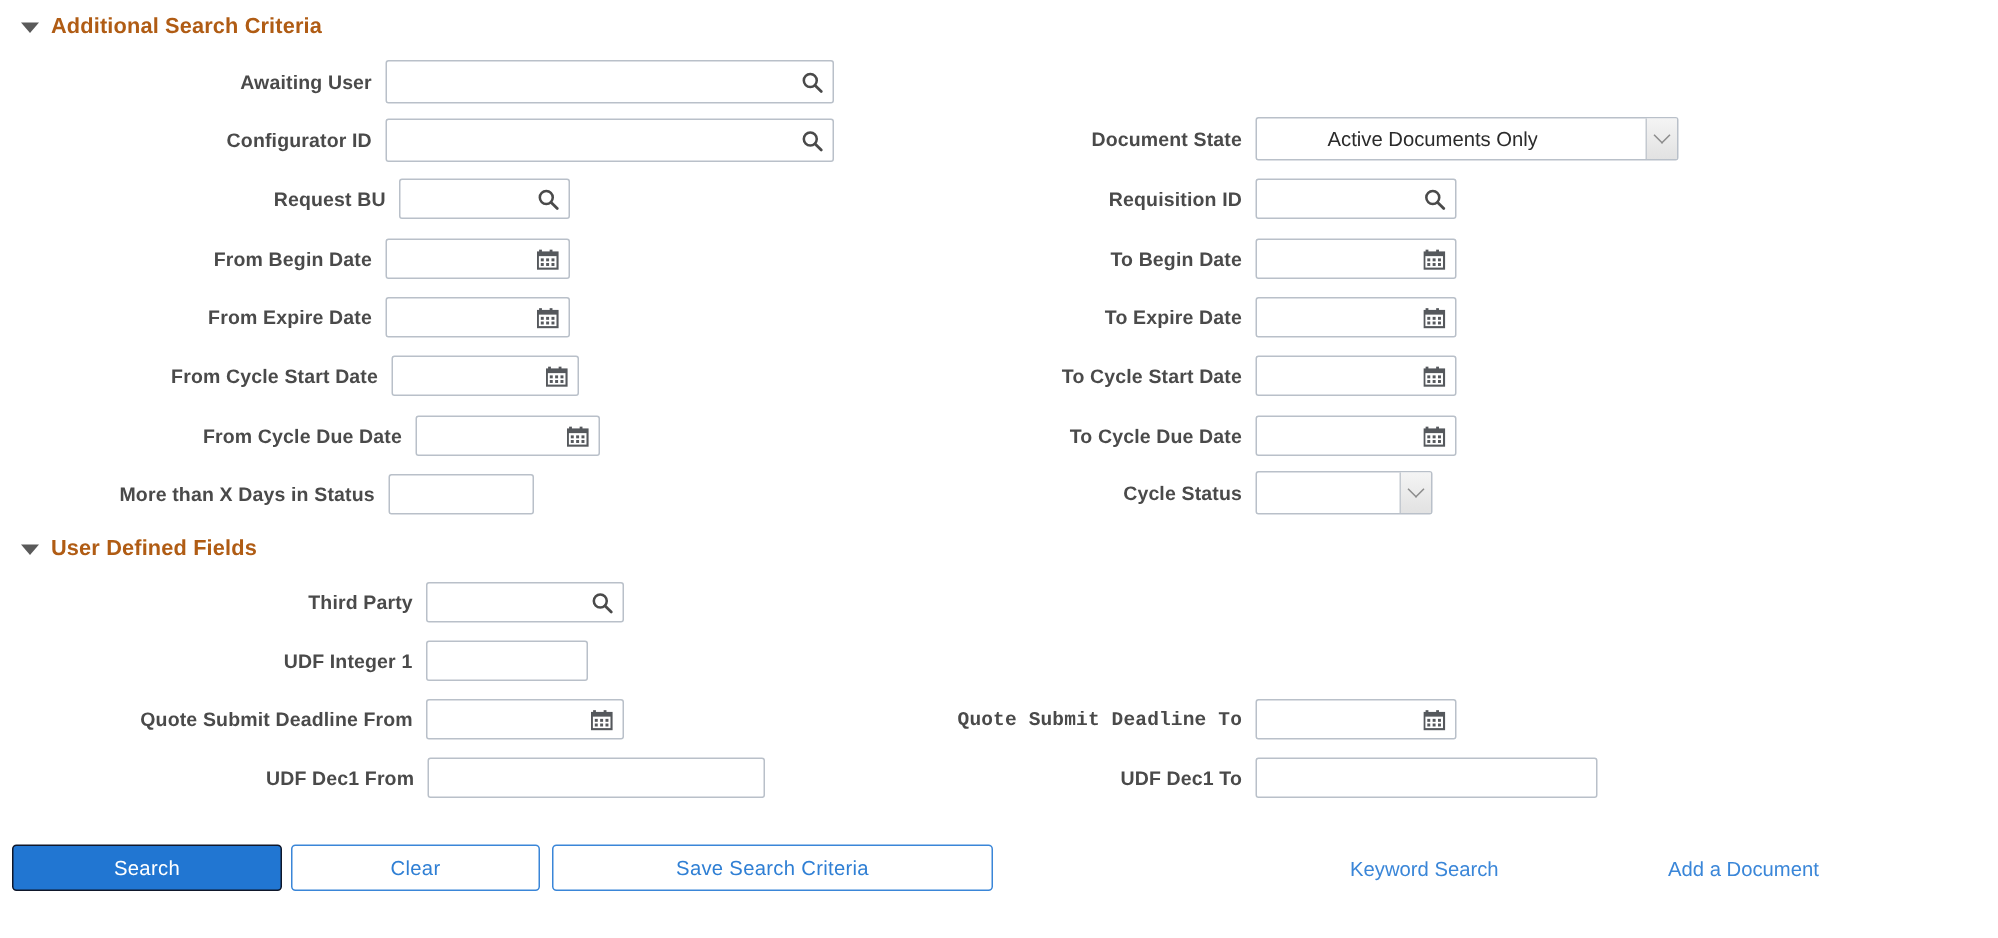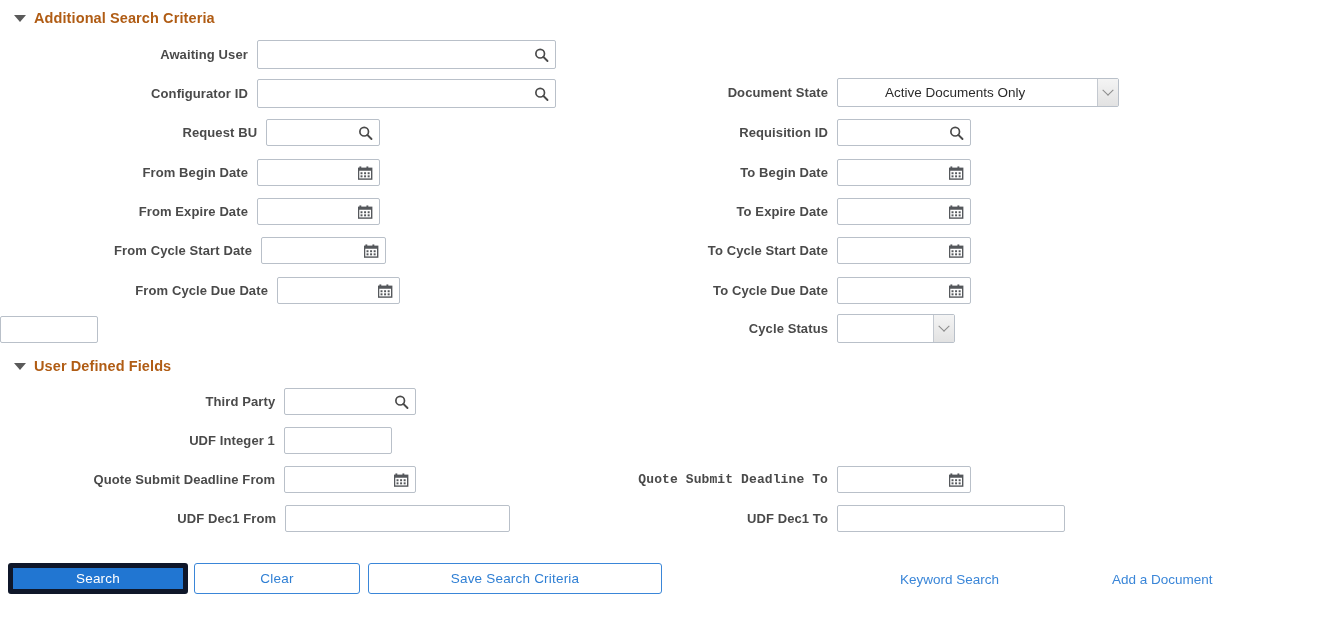--- a/index.html
+++ b/index.html
@@ -126,21 +126,21 @@
     border-radius: 3px;
     display: flex;
     align-items: center;
     justify-content: center;
     font-size: 13.5px;
     cursor: pointer;
     letter-spacing: .2px;
   }
   .btn-primary {
     background: #2176d2;
-    border: 5px solid #0f172a;
+    border: 1px solid #0f172a;
     color: #ffffff;
   }
   .btn-secondary {
     background: #ffffff;
     border: 1px solid #3a86d8;
     color: #2f7fd4;
   }
 
   .link {
     position: absolute;
@@ -269,20 +269,21 @@
           <rect x="10.3" y="7.2" width="2.1" height="2.1" fill="#55585c"></rect>
           <rect x="2.7" y="10.5" width="2.1" height="2.1" fill="#55585c"></rect>
           <rect x="6.5" y="10.5" width="2.1" height="2.1" fill="#55585c"></rect>
           <rect x="10.3" y="10.5" width="2.1" height="2.1" fill="#55585c"></rect>
         </svg>
     </span>
   </span>
 </div>
 
 <div class="row" style="left:0px; top:316px; width:356px;">
+  <span class="lbl" style="width:252px;">More than X Days in Status</span>
   <span class="ctl" style="width:98px;"></span>
 </div>
 
 <div class="row" style="left:600px; top:78px; width:520px;">
   <span class="lbl" style="width:228px;">Document State</span>
   <span class="sel" style="width:282px;">
     <span class="sel-val">Active Documents Only</span>
     <span class="sel-btn">
         <span class="chev"></span>
       </span>

